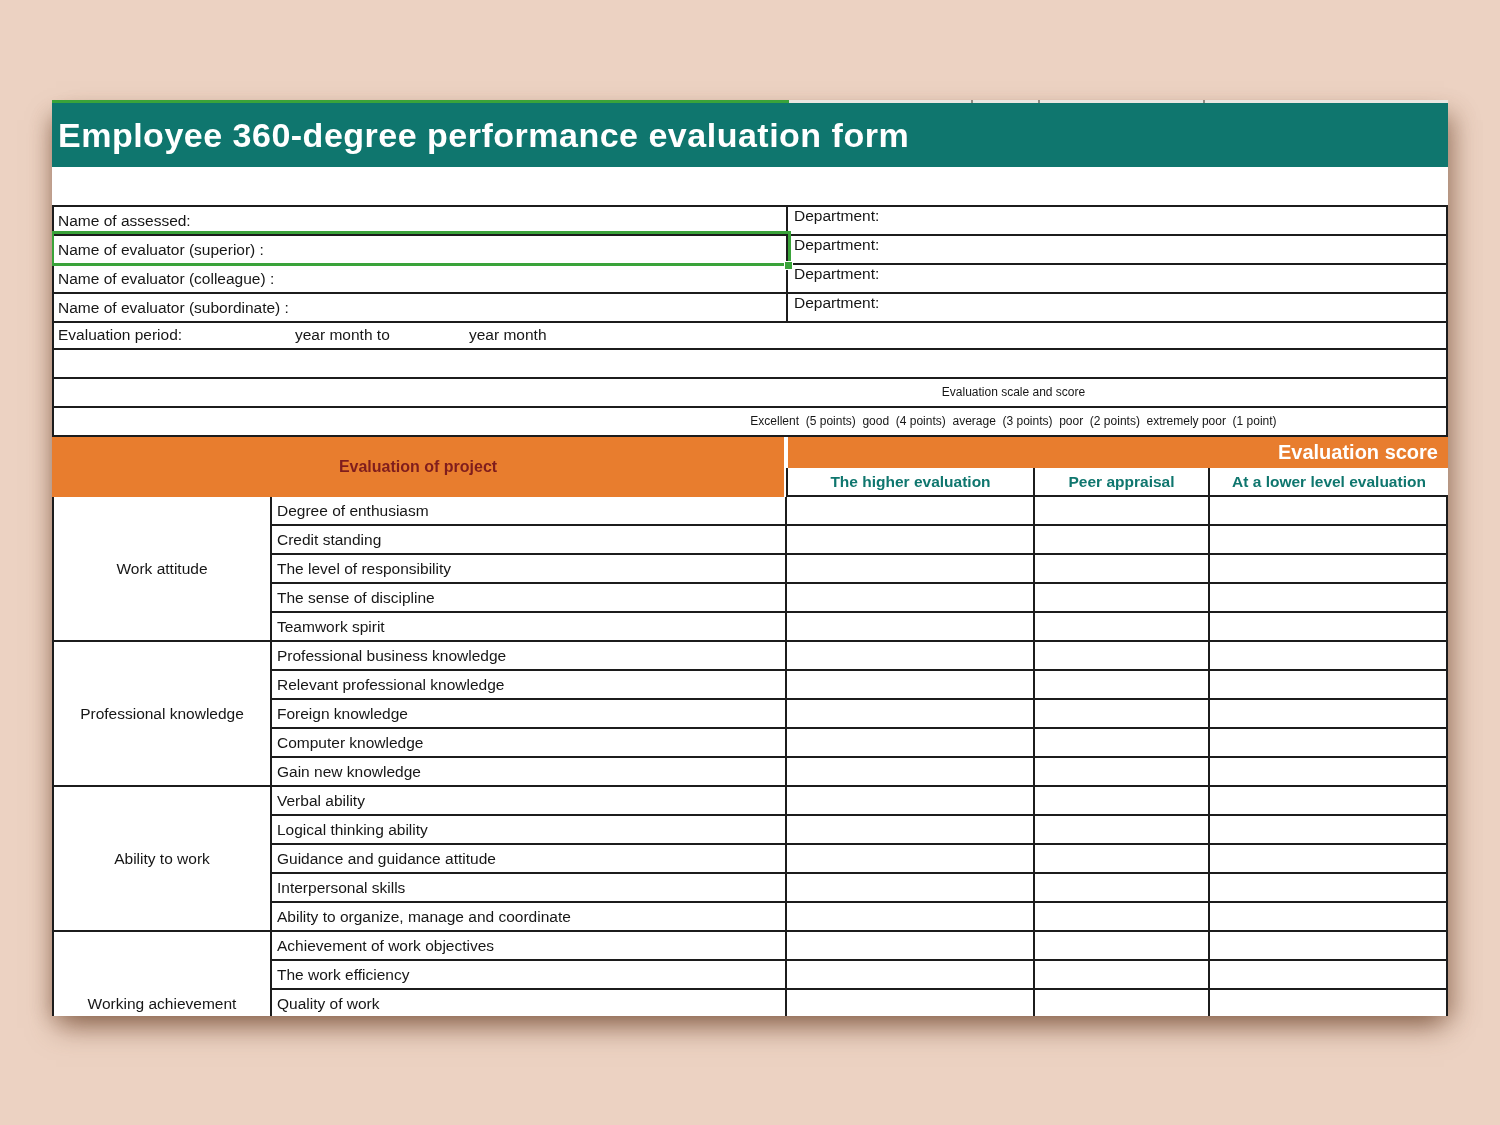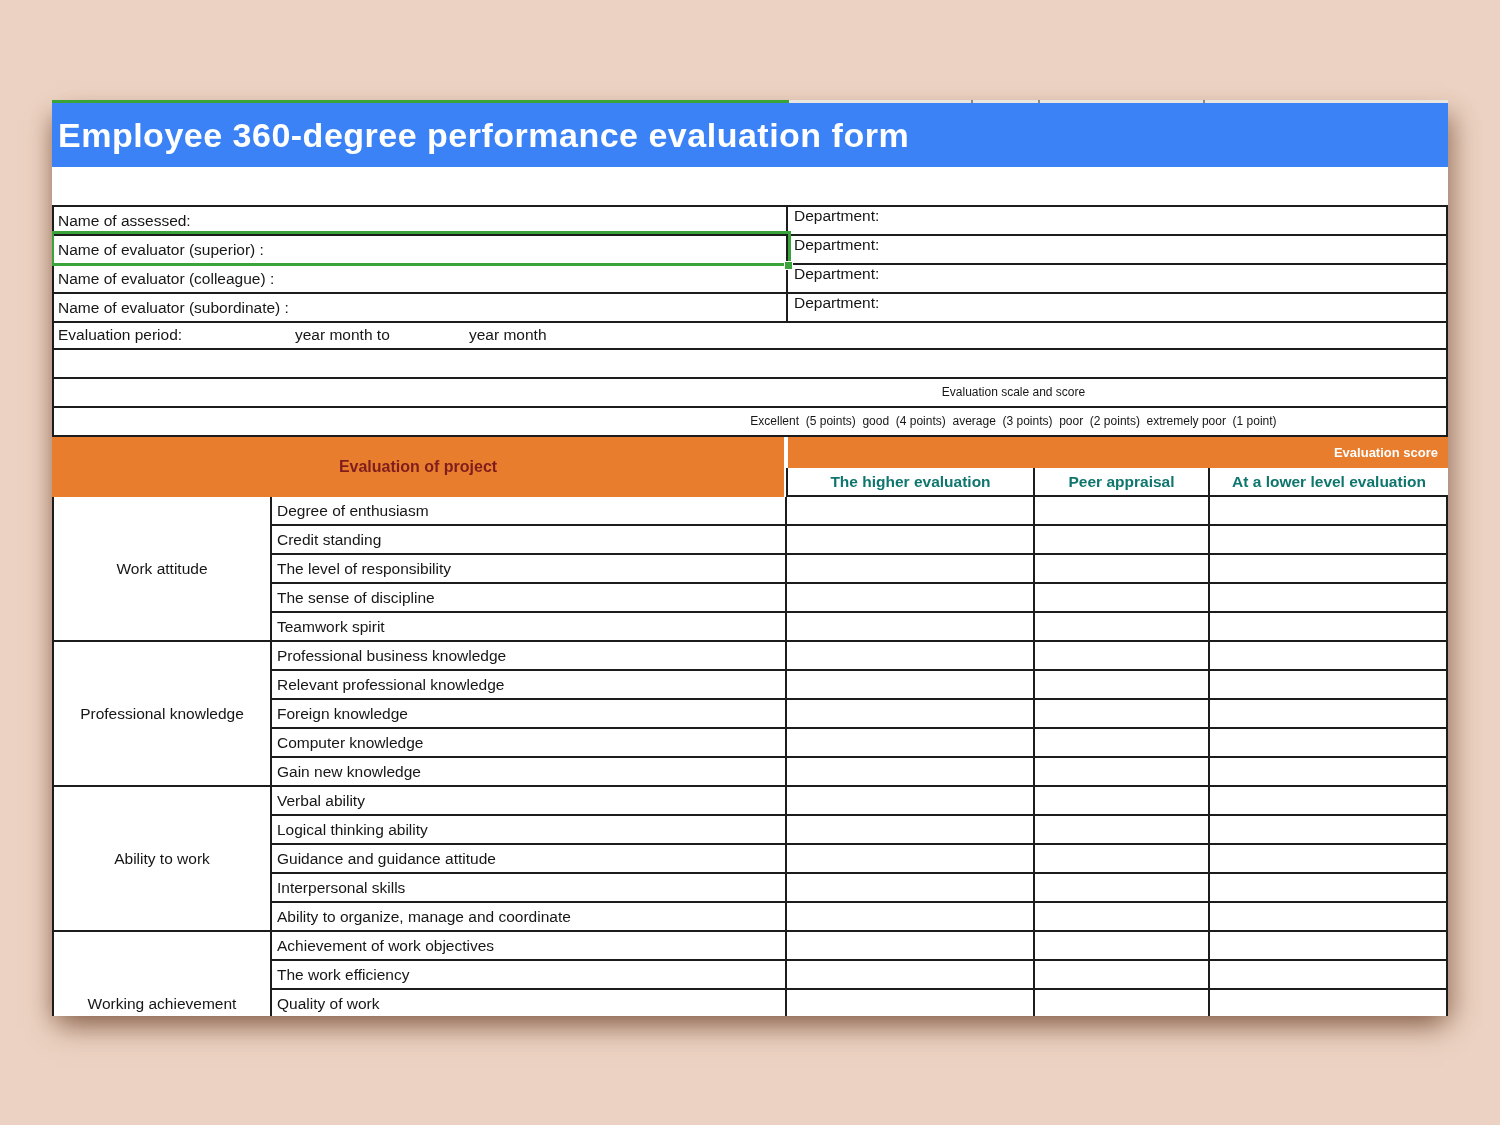--- a/index.html
+++ b/index.html
@@ -16,21 +16,21 @@
                 14px 8px 22px -6px rgba(110,68,44,.35),
                 -10px 8px 18px -8px rgba(110,68,44,.30);
   }
   
   .green-line { position:absolute; left:0; top:0; width:737px; height:3px; background:#3aa33a; }
   .top-strip  { position:absolute; left:737px; right:0; top:0; height:4px; background:#e9e6e1; border-bottom:1px solid #c9c5be; }
   .top-strip .tick { position:absolute; top:0; width:2px; height:4px; background:#8f8b84; }
   
   .title-band {
     position:absolute; left:0; top:3px; width:100%; height:64px;
-    background:#3b82f6; display:flex; align-items:center;
+    background:#0f766e; display:flex; align-items:center;
   }
   .title-band h1 {
     color:#fff; font-size:34px; font-weight:bold; letter-spacing:.5px;
     padding-left:6px; white-space:nowrap;
   }
   
   #info-rows { position:absolute; left:0; top:105px; width:100%; border-top:2px solid #1c1c1c;
                border-left:2px solid #1c1c1c; border-right:2px solid #1c1c1c; }
   .irow { display:flex; height:29px; border-bottom:2px solid #1c1c1c; }
   .irow .ileft  { width:734px; border-right:2px solid #1c1c1c; padding:0 0 0 4px; display:flex; align-items:center; }
@@ -49,21 +49,21 @@
   #scale-title-row  { position:absolute; left:0; top:279px; width:100%; height:29px; border-bottom:2px solid #1c1c1c; }
   #scale-values-row { position:absolute; left:0; top:308px; width:100%; height:29px; border-bottom:2px solid #1c1c1c; }
   .scale-center { position:absolute; left:523px; width:873px; top:0; height:27px;
                   text-align:center; line-height:27px; font-size:12px; white-space:pre; }
   
   #oband-left { position:absolute; left:0; top:337px; width:734px; height:60px; background:#e87d2e;
                 border-right:2px solid #fff; display:flex; align-items:center; justify-content:center; }
   #oband-left span { color:#7f1d1d; font-weight:bold; font-size:16px; }
   #oband-right { position:absolute; left:736px; right:0; top:337px; height:31px; background:#e87d2e;
                  display:flex; align-items:center; justify-content:flex-end; padding-right:10px; }
-  #oband-right span { color:#fff; font-weight:bold; font-size:13px; }
+  #oband-right span { color:#fff; font-weight:bold; font-size:20px; }
   #hdr-row2 { position:absolute; left:734px; right:0; top:368px; height:29px; background:#fff;
               border-left:2px solid #1c1c1c; border-bottom:2px solid #1c1c1c; display:flex; }
   #hdr-row2 .hcell { display:flex; align-items:center; justify-content:center;
                      font-size:15.5px; font-weight:bold; color:#0f766e; }
   #hdr-row2 .h1 { width:247px; border-right:2px solid #1c1c1c; }
   #hdr-row2 .h2 { width:175px; border-right:2px solid #1c1c1c; }
   #hdr-row2 .h3 { flex:1; }
   
   #tbody-grid { position:absolute; left:0; right:0; top:397px; bottom:0; overflow:hidden;
                 display:grid; grid-template-columns:218px 515px 248px 175px 1fr;

